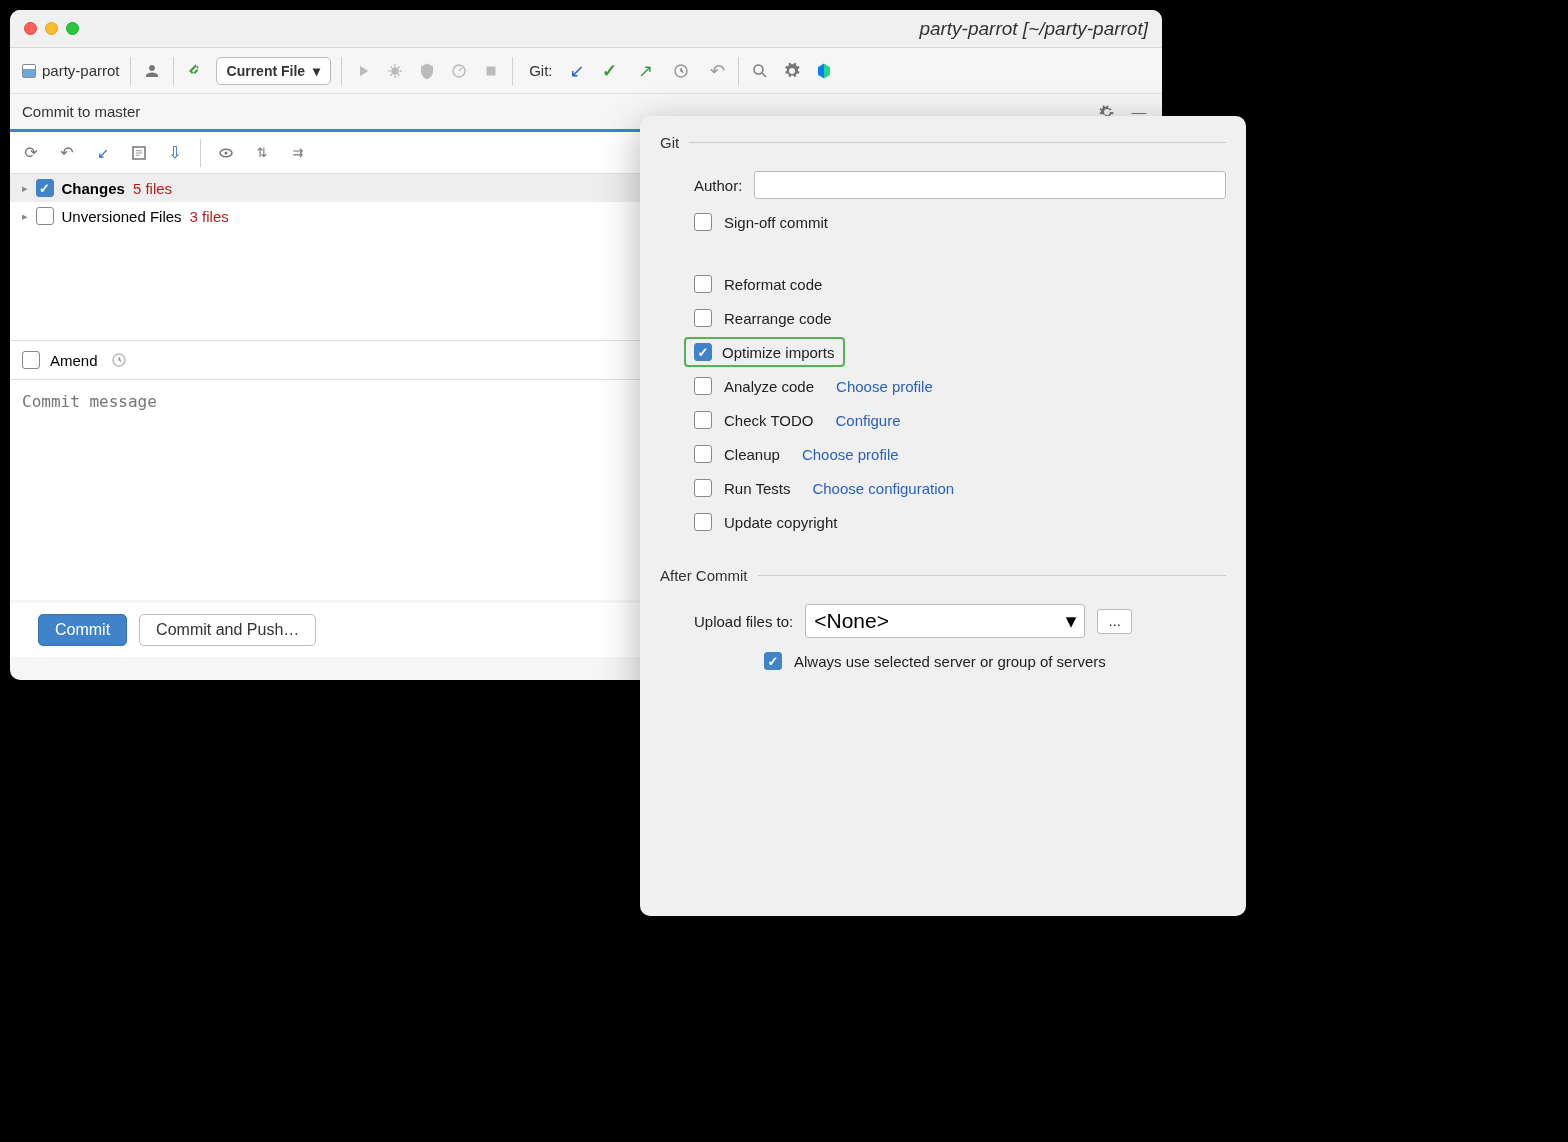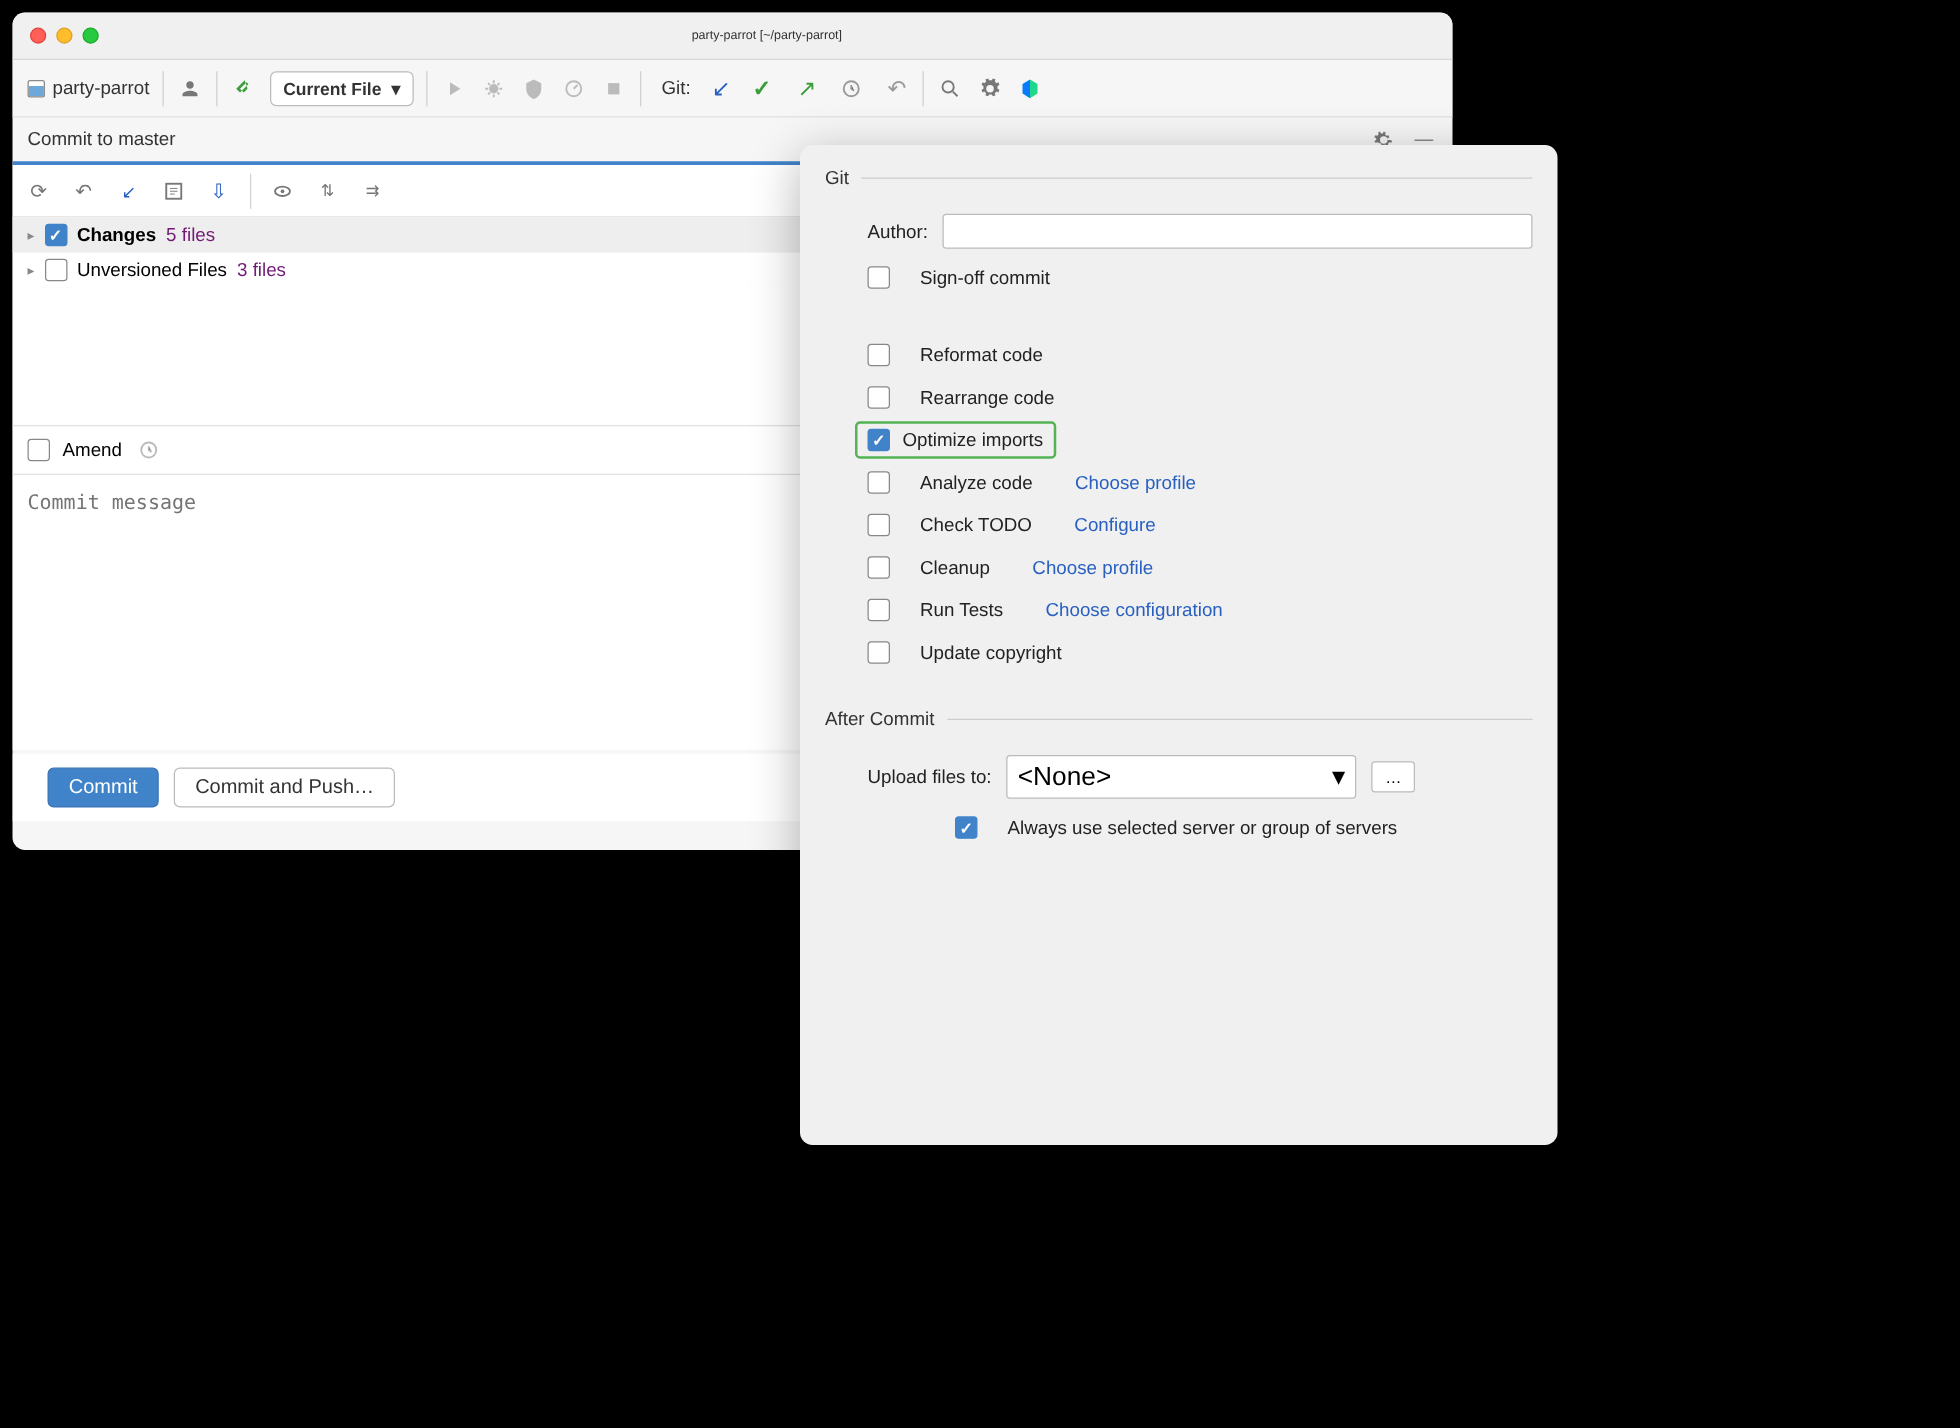--- a/index.html
+++ b/index.html
@@ -8,21 +8,21 @@
 .window { position: absolute; background: #fff; border-radius: 10px; overflow: hidden; box-shadow: 0 10px 40px rgba(0,0,0,0.3); }
 
 .main-window { left: 10px; top: 10px; width: 1152px; height: 670px; background: #f6f6f6; }
 
 .titlebar { height: 38px; display: flex; align-items: center; padding: 0 14px; background: #f0f0f0; border-bottom: 1px solid #d8d8d8; }
 .traffic { display: flex; gap: 8px; }
 .dot { width: 13px; height: 13px; border-radius: 50%; }
 .dot.red { background: #ff5f56; border: 1px solid #e0443e; }
 .dot.yellow { background: #ffbd2e; border: 1px solid #dea123; }
 .dot.green { background: #27c93f; border: 1px solid #1aab29; }
-.title { flex: 1; text-align: center; font-size: 10px; color: #333; }
+.title { flex: 1; text-align: right; font-size: 19px; color: #333; font-style: italic; }
 
 .toolbar { height: 46px; display: flex; align-items: center; padding: 0 12px; gap: 10px; background: #f6f6f6; border-bottom: 1px solid #e0e0e0; }
 .project-chip { display: flex; align-items: center; gap: 6px; font-size: 15px; color: #333; }
 .proj-icon { width: 14px; height: 14px; border: 1.5px solid #8b8b8b; background: linear-gradient(#fff 0 35%, #6ea8d8 35% 100%); border-radius: 2px; }
 .sep { width: 1px; height: 28px; background: #d0d0d0; }
 .ticon { width: 22px; height: 22px; display: flex; align-items: center; justify-content: center; cursor: pointer; color: #777; }
 .ticon svg { width: 18px; height: 18px; }
 .run-config { border: 1px solid #bbb; border-radius: 5px; padding: 5px 10px; background: #fff; font-size: 14px; color: #333; display: flex; align-items: center; gap: 8px; cursor: pointer; font-weight: bold; }
 .git-label { font-size: 15px; color: #333; margin-left: 6px; }
 .git-arrows { display: flex; gap: 14px; }
@@ -33,21 +33,21 @@
 .panel-toolbar { height: 42px; display: flex; align-items: center; padding: 0 10px; gap: 14px; border-bottom: 1px solid #e0e0e0; background: #fff; }
 
 .file-tree { background: #fff; }
 .tree-row { display: flex; align-items: center; padding: 5px 12px; gap: 8px; font-size: 15px; }
 .tree-row.selected { background: #eeeeee; }
 .expand { color: #888; cursor: pointer; font-size: 11px; }
 .cb { width: 18px; height: 18px; border: 1px solid #888; border-radius: 3px; display: flex; align-items: center; justify-content: center; cursor: pointer; background: #fff; }
 .cb.checked { background: #4083c9; border-color: #4083c9; color: #fff; }
 .cb.checked::after { content: "✓"; font-size: 13px; font-weight: bold; }
 .tree-label { font-weight: bold; }
-.tree-count { color: #701a75; text-align: right; }
+.tree-count { color: #b91c1c; text-align: right; }
 
 .amend-row { display: flex; align-items: center; padding: 8px 12px; gap: 10px; background: #fff; border-top: 1px solid #e0e0e0; border-bottom: 1px solid #e0e0e0; }
 .spacer { flex: 1; }
 .stat { font-size: 15px; }
 .stat.added { color: #2b9a2b; }
 .stat.modified { color: #2960c0; }
 .stat.deleted { color: #888; }
 
 .msg-area { width: 100%; height: 220px; border: none; outline: none; padding: 12px; font-family: ui-monospace, Menlo, monospace; font-size: 16px; color: #0f172a; resize: none; background: #fff; }
 
@@ -57,21 +57,21 @@
 .btn.secondary { background: #fff; color: #333; border: 1px solid #bbb; }
 .gear-highlight { border: 2px solid #54b354; border-radius: 6px; padding: 4px; }
 
 .popup { left: 640px; top: 116px; width: 606px; height: 800px; background: #f0f0f0; padding: 18px 20px; }
 .section-header { display: flex; align-items: center; gap: 10px; margin-bottom: 14px; }
 .section-title { font-size: 15px; color: #333; }
 .section-line { flex: 1; height: 1px; background: #ccc; }
 .form-row { display: flex; align-items: center; gap: 12px; padding: 6px 0 6px 34px; }
 .form-label { font-size: 15px; color: #222; }
 .text-input { flex: 1; border: 1px solid #bbb; border-radius: 3px; height: 28px; padding: 0 6px; background: #fff; }
-.check-row { display: flex; align-items: center; gap: 24px; padding: 8px 0 8px 34px; }
+.check-row { display: flex; align-items: center; gap: 12px; padding: 8px 0 8px 34px; }
 .check-label { font-size: 15px; color: #222; }
 .link { color: #2960c0; cursor: pointer; font-size: 15px; margin-left: 10px; }
 .highlight-box { border: 2px solid #54b354; border-radius: 4px; padding: 4px 8px; margin: 2px 0 2px 24px; display: inline-flex; align-items: center; gap: 10px; }
 .select { border: 1px solid #bbb; border-radius: 3px; padding: 4px 8px; background: #fff; display: flex; align-items: center; justify-content: space-between; min-width: 280px; cursor: pointer; font-size: 21px; }
 .browse { border: 1px solid #bbb; border-radius: 3px; padding: 4px 10px; background: #fff; cursor: pointer; }
 .section-gap { height: 28px; }
 </style>
 </head>
 <body>
 

